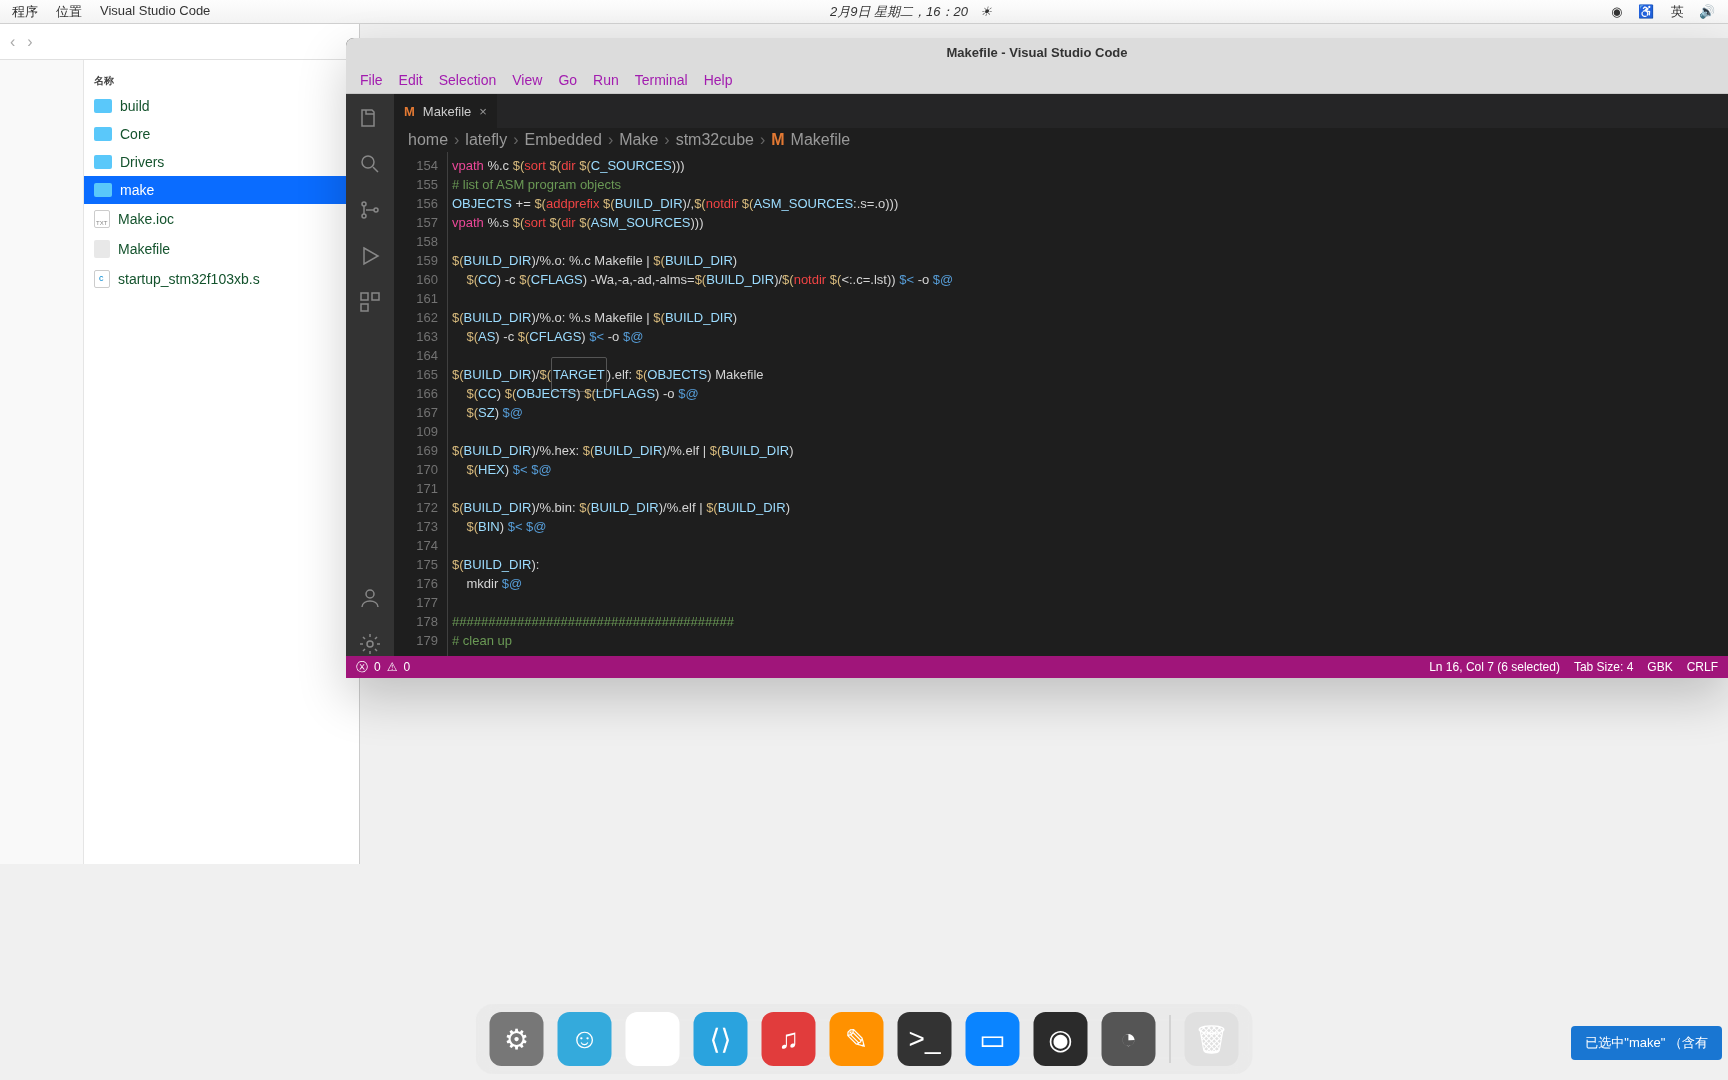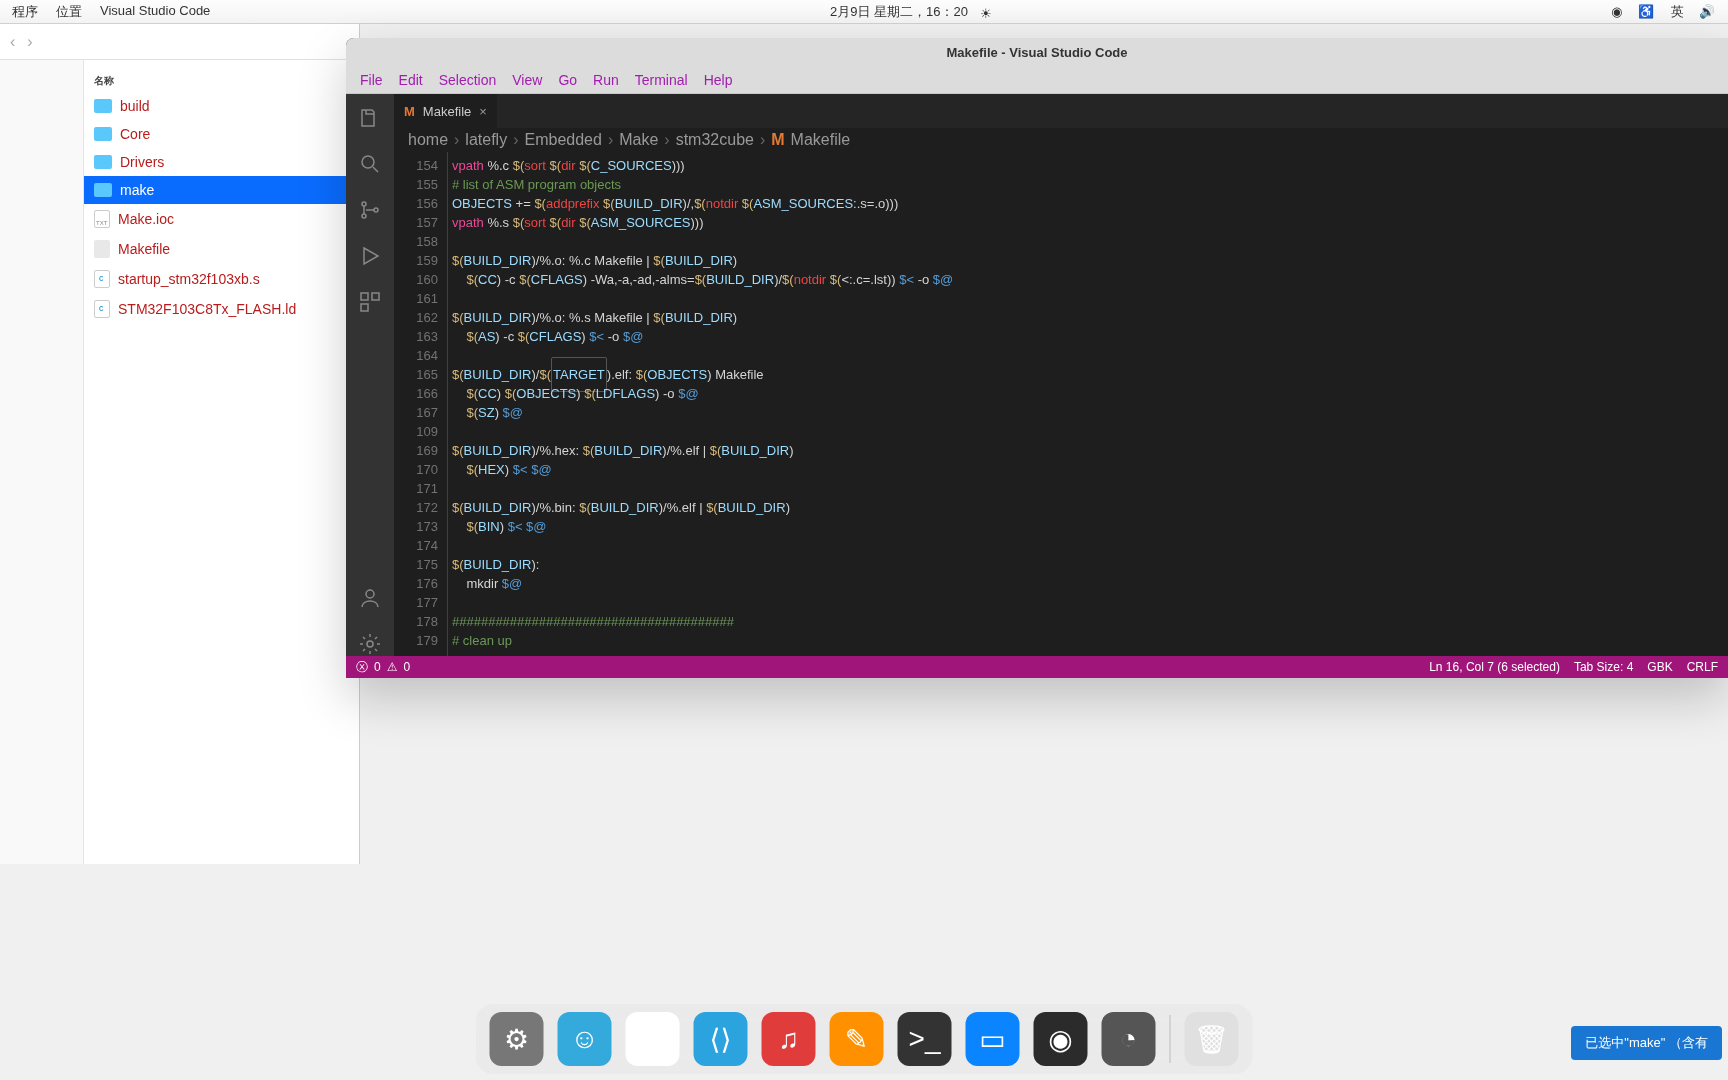--- a/index.html
+++ b/index.html
@@ -1,31 +1,31 @@
 <!DOCTYPE html>
 <html><head>
 <meta charset="utf-8">
 <style>
 *{margin:0;padding:0;box-sizing:border-box;font-family:-apple-system,BlinkMacSystemFont,"Segoe UI",sans-serif;}
 html,body{width:1728px;height:1080px;overflow:hidden;background:#f0f0f0;}
 
 
 .menubar{height:24px;background:linear-gradient(#fdfdfd,#f3f3f3);border-bottom:1px solid #d0d0d0;display:flex;align-items:center;padding:0 12px;font-size:13px;color:#333;}
 .menubar .left{display:flex;gap:18px;}
-.menubar .center{flex:1;text-align:center;display:flex;justify-content:center;gap:12px;align-items:flex-end;}
+.menubar .center{flex:1;text-align:center;display:flex;justify-content:center;gap:12px;align-items:center;font-style:italic;}
 .menubar .right{display:flex;gap:16px;align-items:center;}
 
 
 .finder{position:absolute;left:0;top:24px;width:360px;height:840px;background:#fff;border-right:1px solid #ccc;}
 .finder .toolbar{height:36px;border-bottom:1px solid #e0e0e0;display:flex;align-items:center;gap:12px;padding:0 10px;}
 .finder .nav-btn{color:#aaa;font-size:16px;}
 .finder .sidebar{position:absolute;left:0;top:36px;width:84px;height:804px;background:#f9f9f9;border-right:1px solid #e5e5e5;padding-top:20px;}
 .finder .content{position:absolute;left:84px;top:36px;right:0;bottom:0;padding:10px 0;}
 .finder .col-head{font-weight:600;font-size:10px;padding:4px 10px;color:#444;}
-.finder .file-row{display:flex;align-items:center;gap:8px;padding:6px 10px;font-size:14px;color:#b91c1c;}
+.finder .file-row{display:flex;align-items:center;gap:8px;padding:6px 10px;font-size:14px;color:#14532d;}
 .finder .file-row.selected{background:#0a6cff;color:#fff;}
 .folder-icon{width:18px;height:14px;background:#5ac8fa;border-radius:2px;display:inline-block;}
 .file-icon{width:16px;height:18px;background:#fff;border:1px solid #ccc;border-radius:2px;display:inline-block;position:relative;}
 .file-icon.txt::after{content:"TXT";font-size:6px;color:#888;position:absolute;bottom:1px;left:1px;}
 .file-icon.gear{border:none;background:#e8e8e8;}
 .file-icon.c::after{content:"c";font-size:9px;color:#0288d1;position:absolute;top:2px;left:4px;}
 
 
 .vscode{position:absolute;left:346px;top:38px;right:0;height:640px;border-radius:8px 0 0 0;overflow:hidden;box-shadow:0 20px 50px rgba(0,0,0,0.2);background:#2d2d2d;}
 .vscode .titlebar{height:28px;background:#dcdcdc;color:#333;display:flex;align-items:center;justify-content:center;font-size:13px;font-weight:600;}
@@ -132,24 +132,20 @@
           <span>Make.ioc</span>
         </div>
         <div class="file-row">
           <span class="file-icon gear"></span>
           <span>Makefile</span>
         </div>
         <div class="file-row">
           <span class="file-icon c"></span>
           <span>startup_stm32f103xb.s</span>
         </div>
-        <div class="file-row">
-          <span class="file-icon c"></span>
-          <span>STM32F103C8Tx_FLASH.ld</span>
-        </div>
       </div>
   </div>
 </div>
 
 <div class="vscode">
   <div class="titlebar">Makefile - Visual Studio Code</div>
   <div class="menubar2" id="vscode-menus">
       <span>File</span>
       <span>Edit</span>
       <span>Selection</span>

